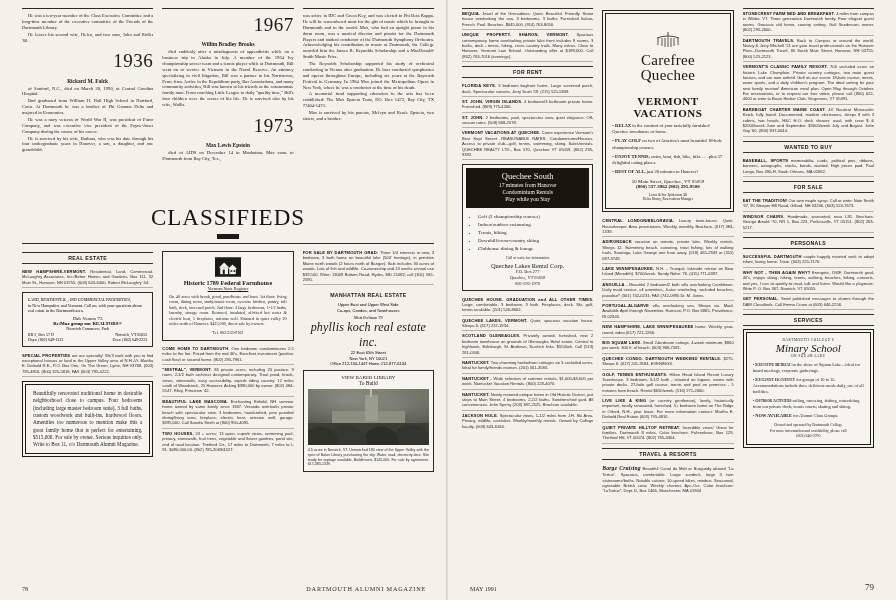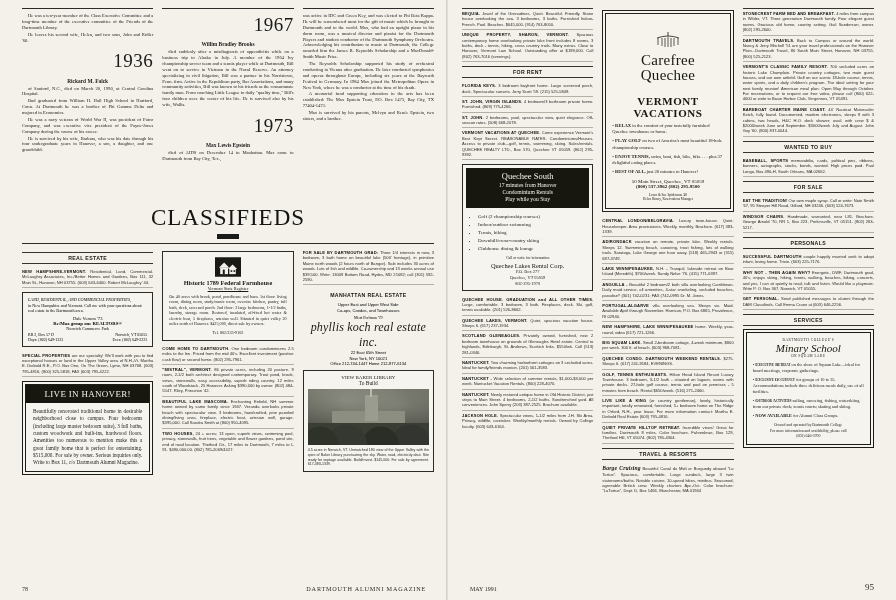--- a/index.html
+++ b/index.html
@@ -233,21 +233,20 @@
             <span>Eves: (802) 649-2223</span>
           </div>
         </div>
 
         <div class="ad">
           <b>SPECIAL PROPERTIES</b><span> are our specialty! We'll work with you to find exceptional houses or land in the Upper Valley area of N.H.-Vt. Martha E. Diebold R.E., P.O. Box One, On The Green, Lyme, NH 03768. (603) 795-4816, (800) 325-5818, FAX (603) 795-4222.</span>
         </div>
 
         <div class="hanover-box">
           <div class="hanover-inner">
-            <div class="hanover-title">LIVE IN HANOVER!</div>
             <div class="hanover-body">Beautifully renovated traditional home in desirable neighborhood close to campus. Four bedrooms (including large master bedroom suite), 3 full baths, custom woodwork and built-ins, hardwood floors. Amenities too numerous to mention make this a great family home that is perfect for entertaining. $515,000. For sale by owner. Serious inquiries only. Write to Box 11, c/o Dartmouth Alumni Magazine.</div>
           </div>
         </div>
       </div>
 
       <div class="col">
         <div class="farm-ad">
           <svg class="house-icon" viewBox="0 0 40 30">
             <rect x="0" y="0" width="40" height="30" fill="#1b1b16"></rect>
             <polygon points="6,16 14,8 22,16" fill="#f3f1ea"></polygon>
@@ -446,17 +445,17 @@
             <div class="min-own" style="margin-top:0;">(603) 646-3700</div>
           </div>
         </div>
       </div>
 
     </div>
 
     <div class="foot">
       <div class="foot-l">MAY 1991</div>
       <div class="spacer"></div>
-      <div class="foot-r" style="font-size:9px;">95</div>
+      <div class="foot-r" style="font-size:9px;">79</div>
     </div>
   </div>
 
 </div>
 
 </body></html>

